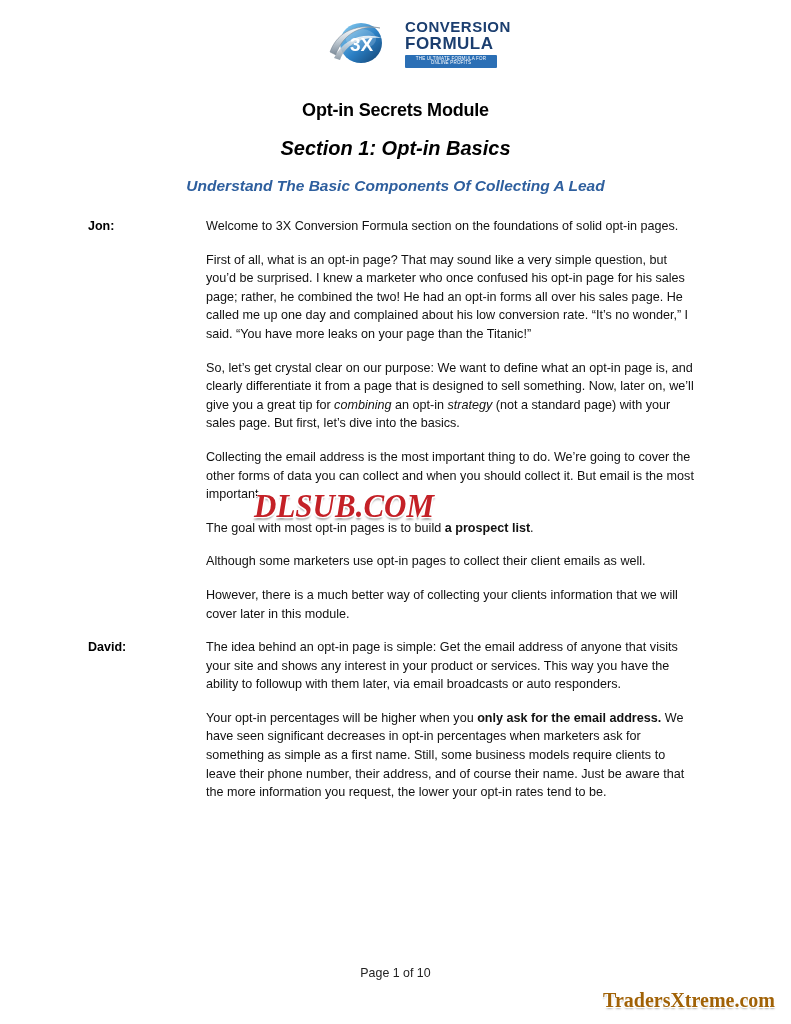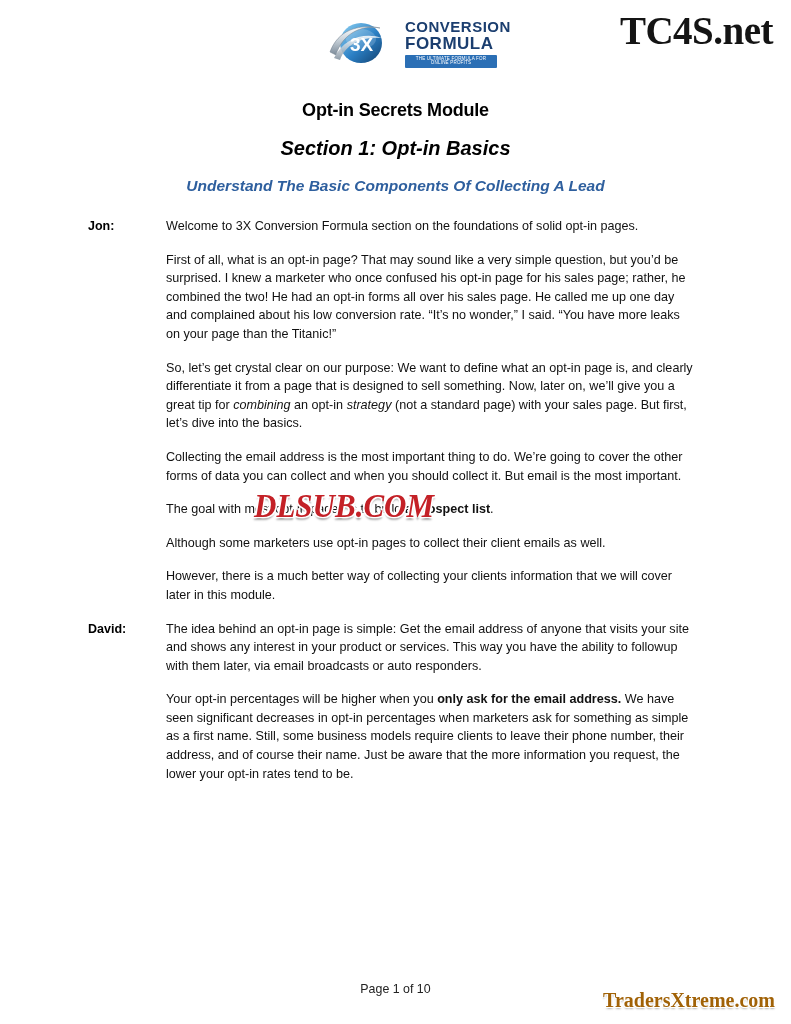--- a/index.html
+++ b/index.html
@@ -141,20 +141,21 @@
     line-height: 18.5px;
     color: #000;
   }
   .para {
     flex: 1 1 auto;
     font-family: "Liberation Sans", sans-serif;
     font-size: 12.6px;
     line-height: 18.6px;
     color: #111;
     text-align: left;
+    margin-left: 40px;
   }
   .para b { font-weight: bold; }
   .para i { font-style: italic; }
 
   
   .watermark-dlsub {
     position: absolute;
     left: 254px;
     top: 488px;
     font-family: "Liberation Serif", serif;
@@ -188,21 +189,21 @@
        1px  1px 0 #ffffff,
        0 2px 2px rgba(0,0,0,0.3);
     z-index: 5;
   }
 
   
   .footer {
     position: absolute;
     left: 0;
     right: 0;
-    bottom: 28px;
+    bottom: 44px;
     text-align: center;
     font-family: "Liberation Sans", sans-serif;
     font-size: 12.4px;
     color: #222;
   }
 </style>
 </head>
 <body>
 
 <div class="page">
@@ -231,21 +232,20 @@
           <text x="22" y="29" font-family="Liberation Sans, sans-serif" font-size="19" font-weight="bold" fill="#ffffff">3X</text>
         </svg>
       </div>
       <div class="logo-text">
         <span class="l1">CONVERSION</span>
         <span class="l2">FORMULA</span>
         <span class="l3">THE ULTIMATE FORMULA FOR ONLINE PROFITS</span>
       </div>
     </div>
 
-    <div class="site-brand">TC4S.net</div>
   </div>
 
   <div class="doc-title">Opt-in Secrets Module</div>
   <div class="doc-subtitle">Section 1: Opt-in Basics</div>
   <div class="doc-tagline">Understand The Basic Components Of Collecting A Lead</div>
 
   <div class="body-wrap">
 
     <div class="row">
       <div class="speaker">Jon:</div>

